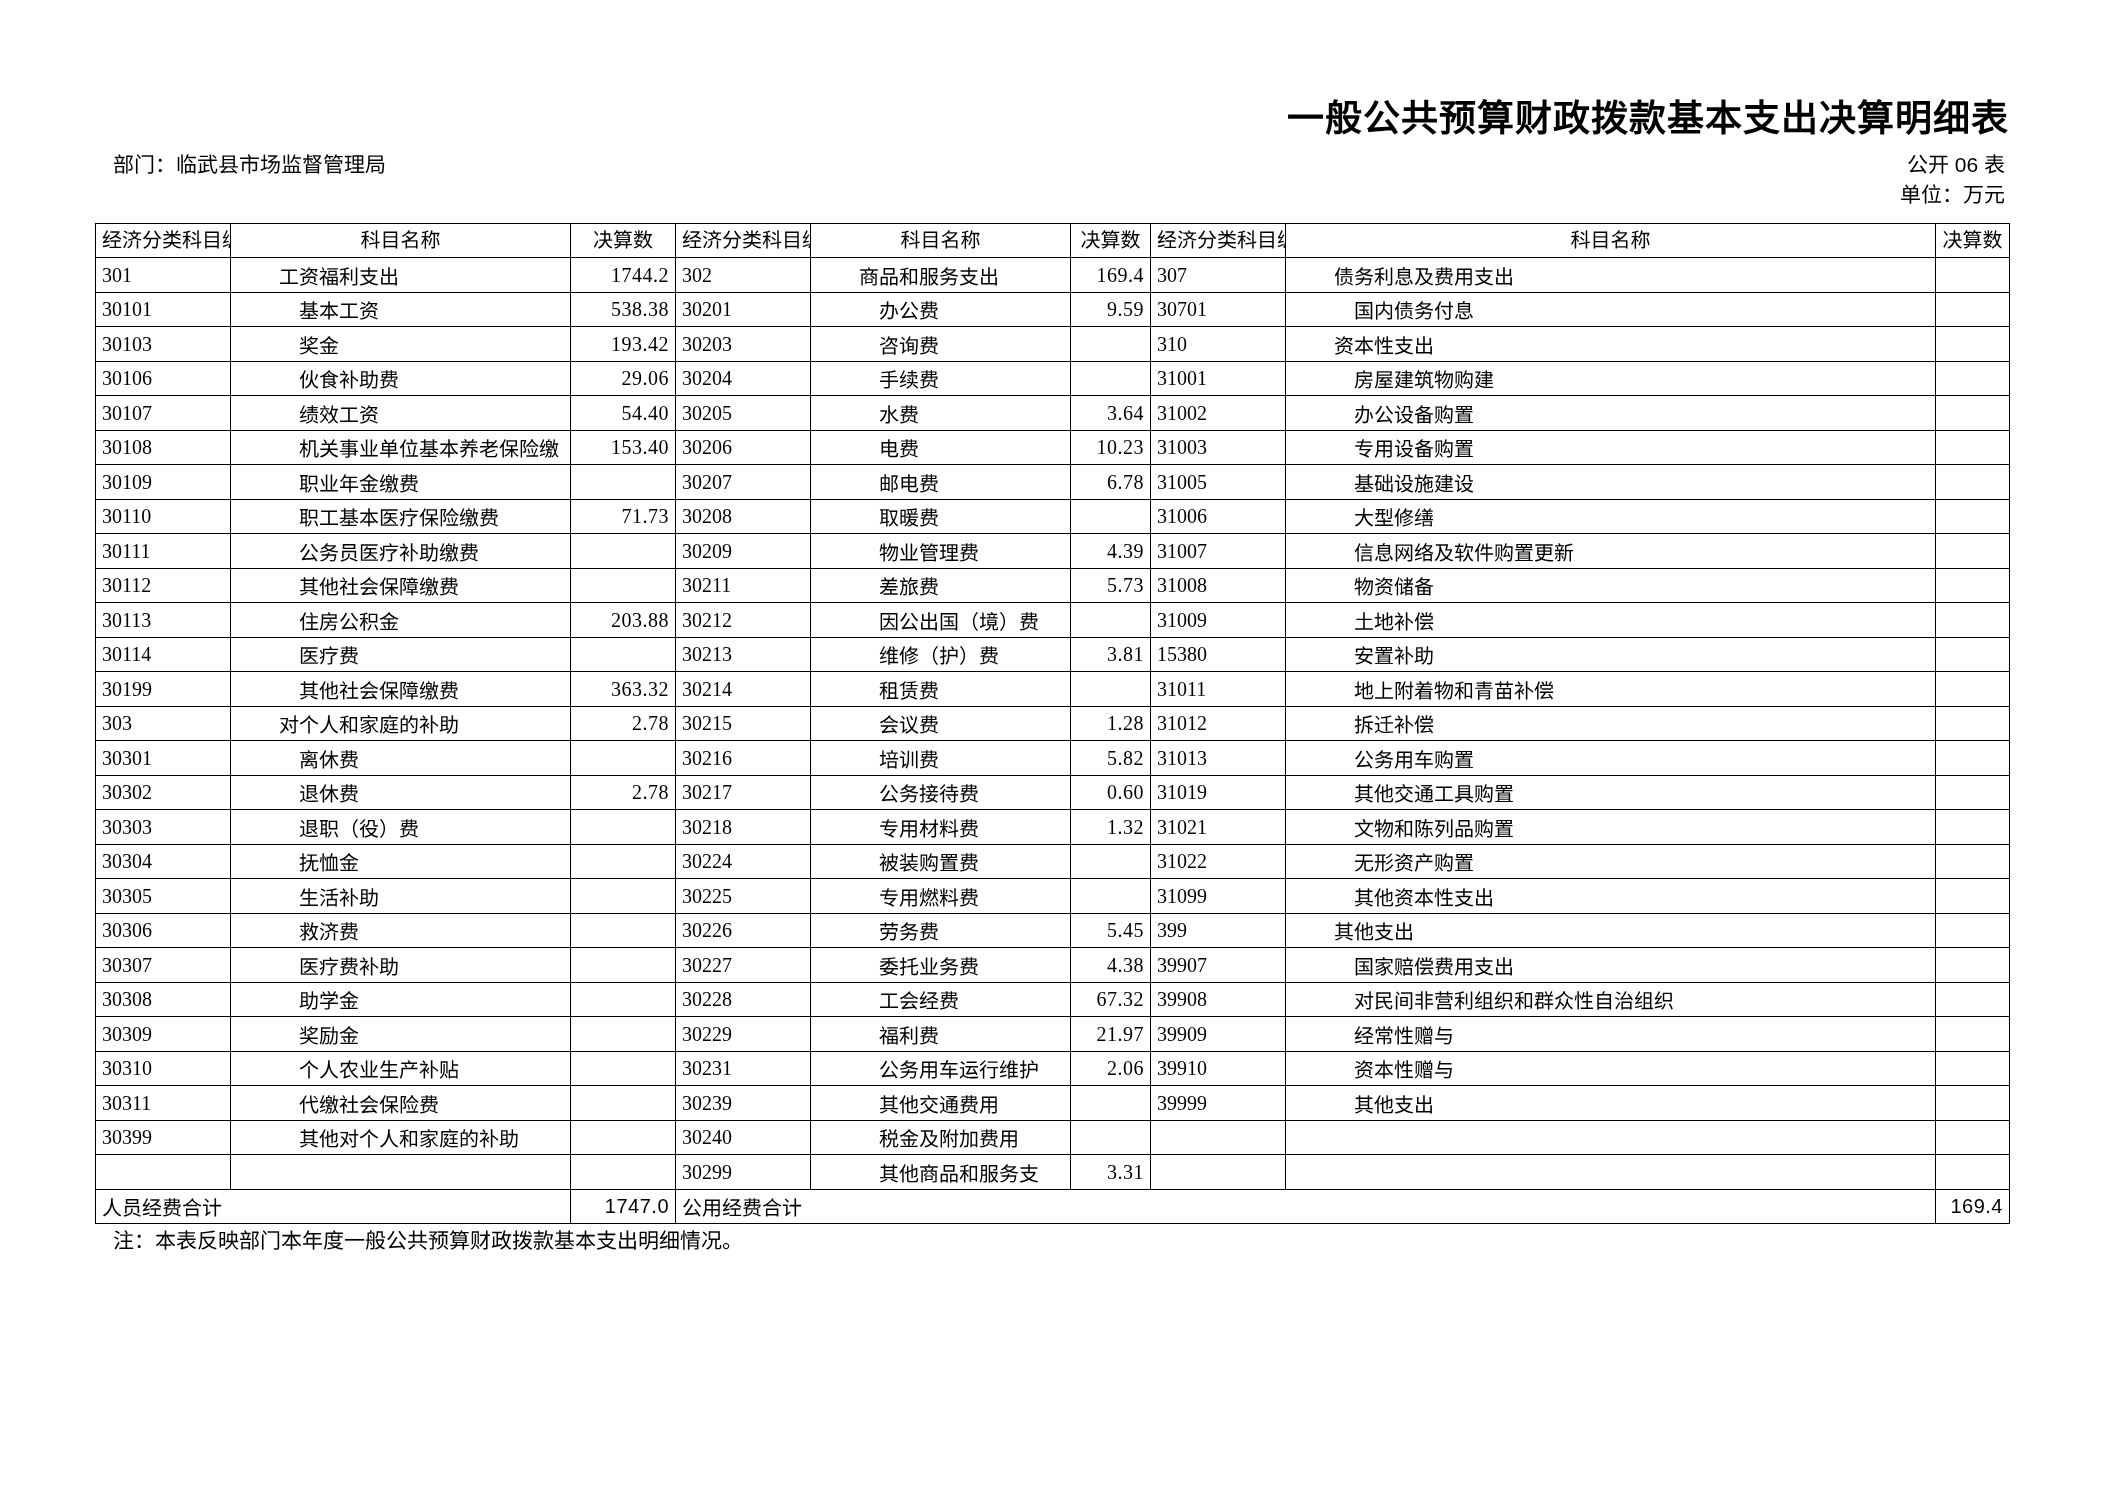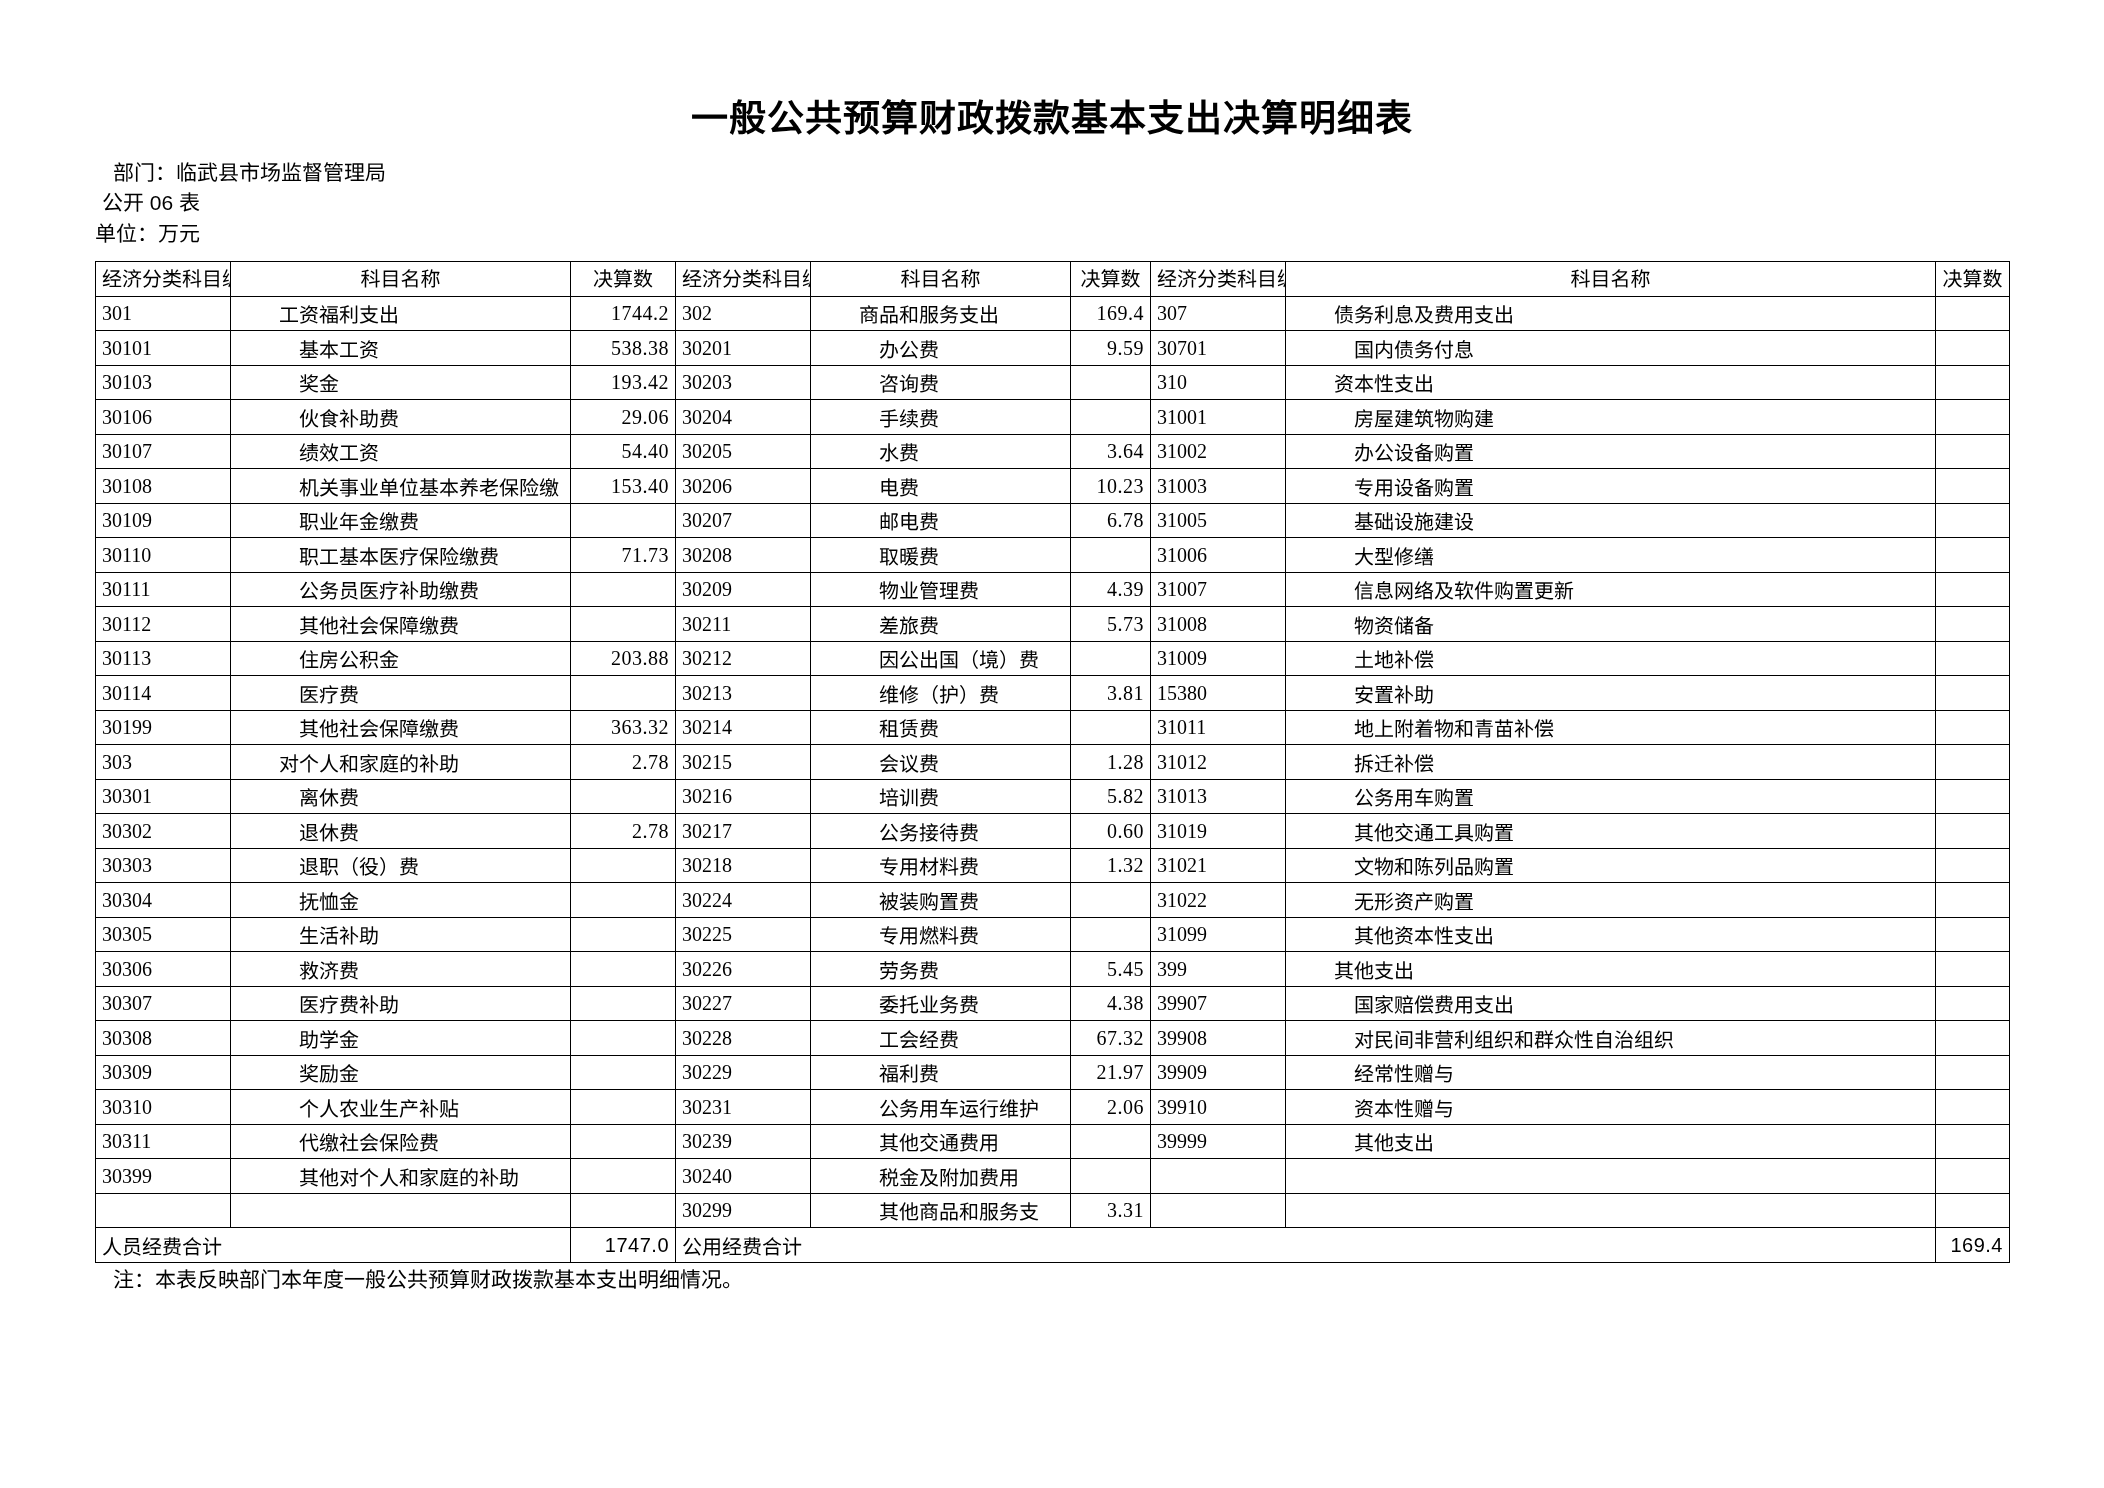--- a/index.html
+++ b/index.html
@@ -15,35 +15,34 @@
     overflow: hidden;
   }
   .page {
     position: relative;
     width: 2104px;
     height: 1488px;
     box-sizing: border-box;
     padding: 0 95px;
   }
   .doc-title {
-    text-align: center;
+    text-align: right;
     font-family: Liberation Sans, sans-serif;
     font-weight: bold;
     font-size: 37px;
     letter-spacing: 1px;
     margin-top: 88px;
-    margin-bottom: 16px;
+    margin-bottom: 8px;
   }
   .meta-row {
     display: flex;
     justify-content: space-between;
     align-items: flex-start;
     font-size: 21px;
     font-family: "Liberation Sans", "DejaVu Sans", sans-serif;
-    flex-direction: column;
   }
   .meta-left {
     padding-left: 18px;
     line-height: 1.45;
   }
   .meta-right {
     text-align: right;
     line-height: 1.45;
     padding-right: 4px;
   }

